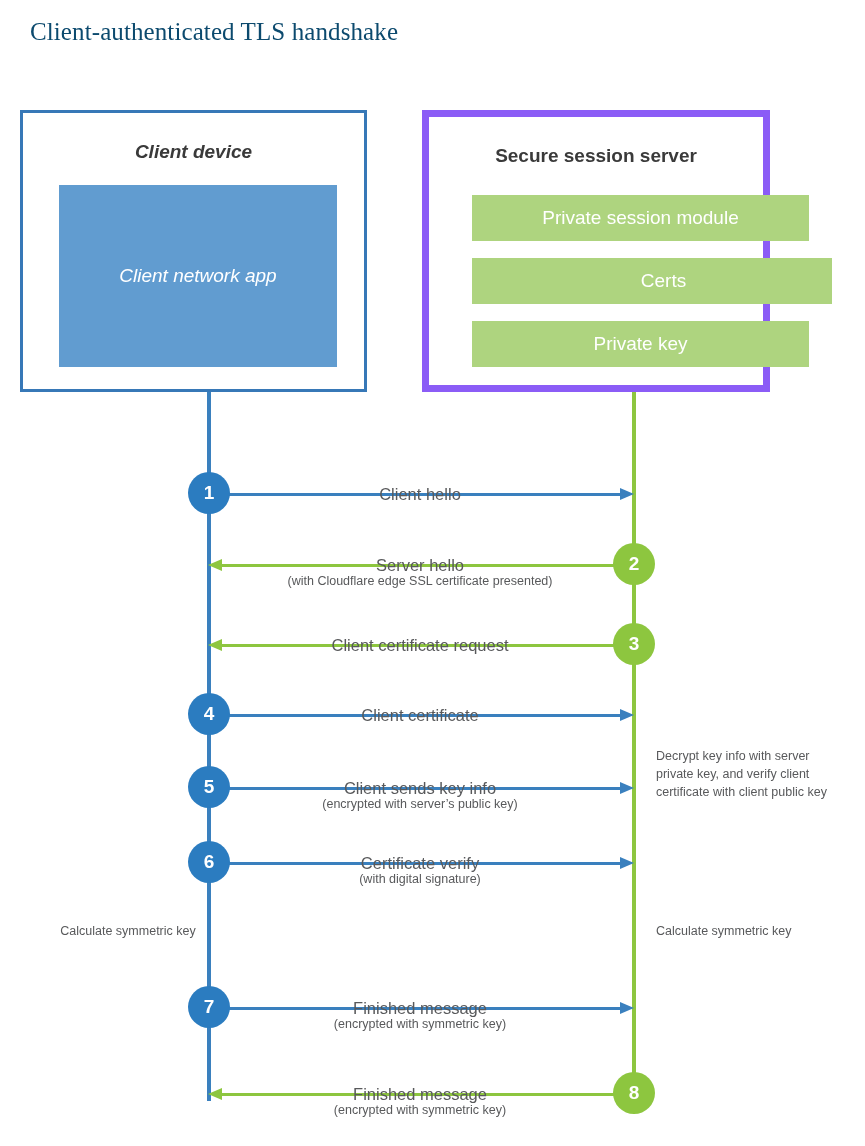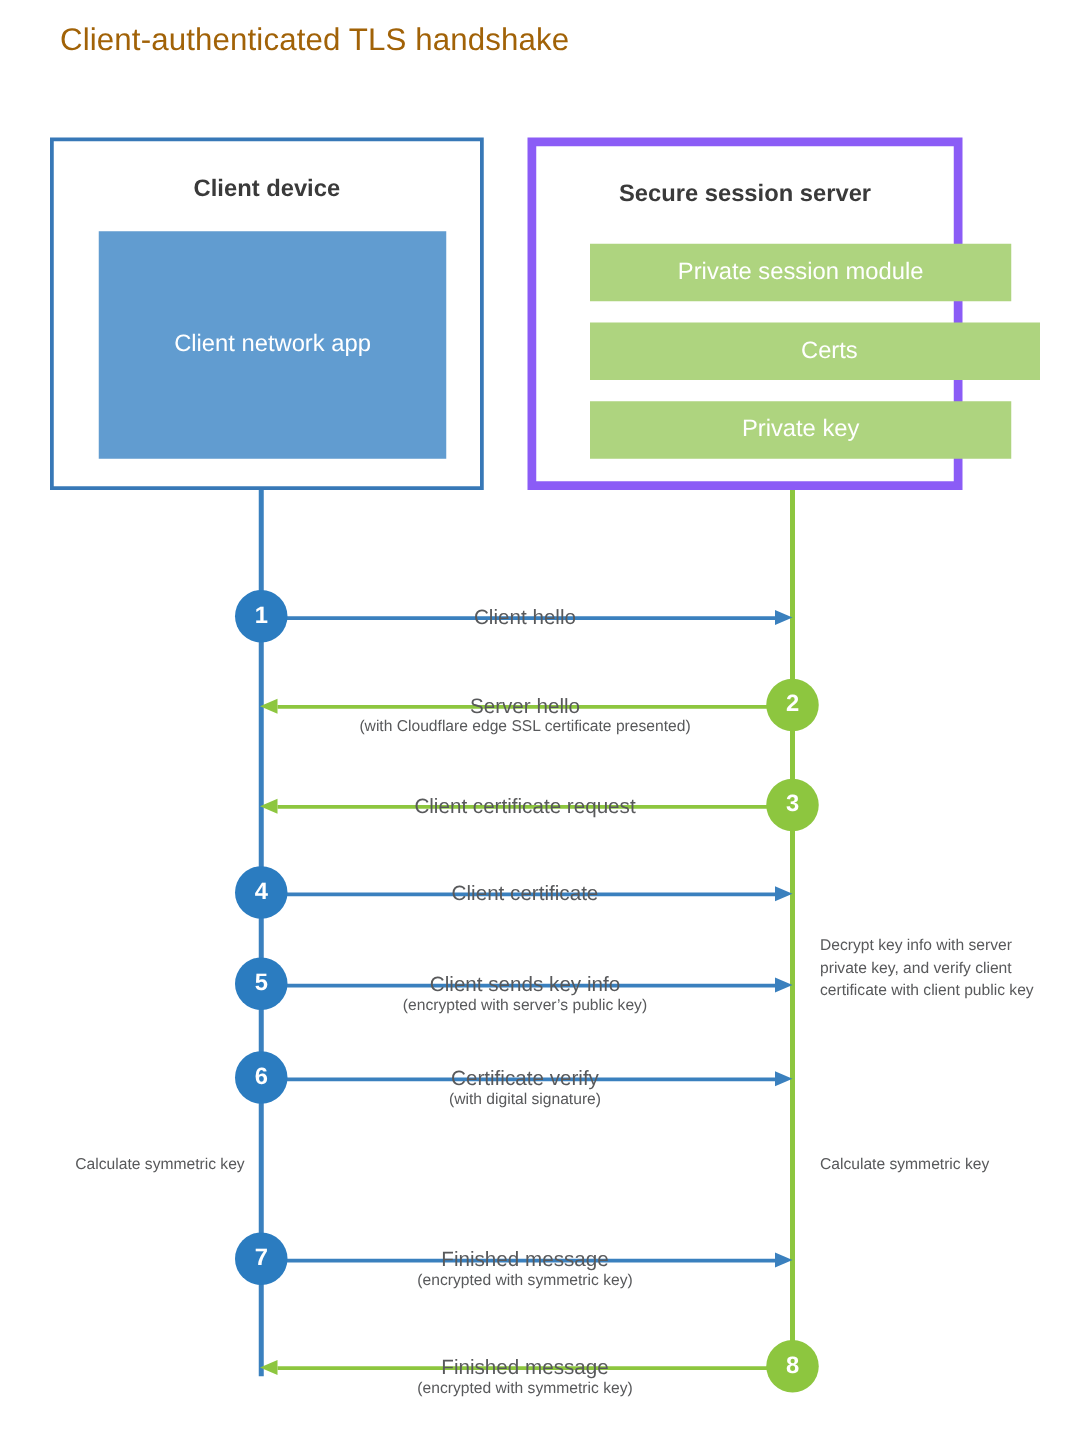--- a/index.html
+++ b/index.html
@@ -14,40 +14,42 @@
   #stage {
     position: relative;
     width: 865px;
     height: 1146px;
     overflow: hidden;
     background: #ffffff;
   }
   
   #page-title {
     position: absolute;
-    left: 48px;
+    left: 30px;
     top: 18px;
     font-size: 25px;
     font-weight: 400;
-    color: #a16207;
+    color: #0c4a6e;
     letter-spacing: 0.1px;
     white-space: nowrap;
+    font-family: Liberation Serif, serif;
   }
   
   .party-box {
     position: absolute;
     box-sizing: border-box;
     background: #ffffff;
   }
   #client-box {
-    left: 40px;
+    left: 20px;
     top: 110px;
     width: 347px;
     height: 282px;
     border: 3px solid #3778B7;
+    font-style: italic;
   }
   #server-box {
     left: 422px;
     top: 110px;
     width: 348px;
     height: 282px;
     border: 7px solid #8b5cf6;
   }
   .party-title {
     position: absolute;

